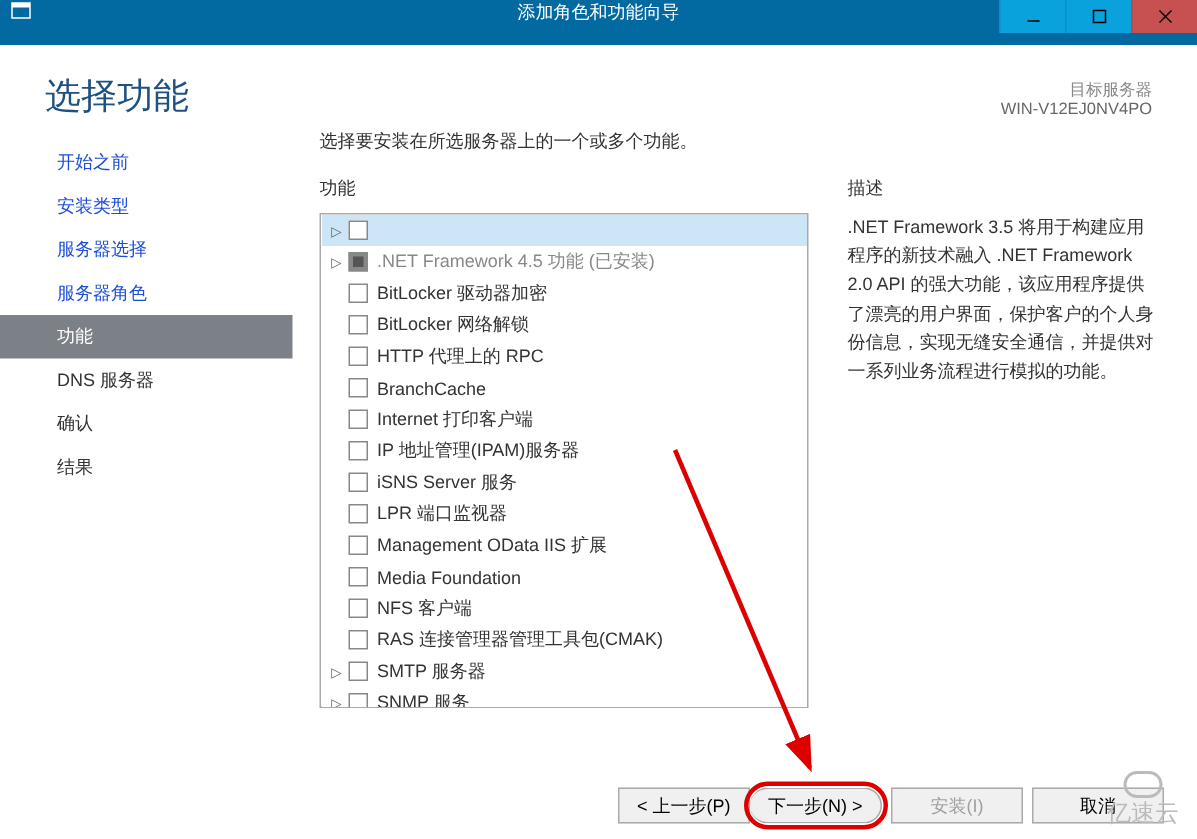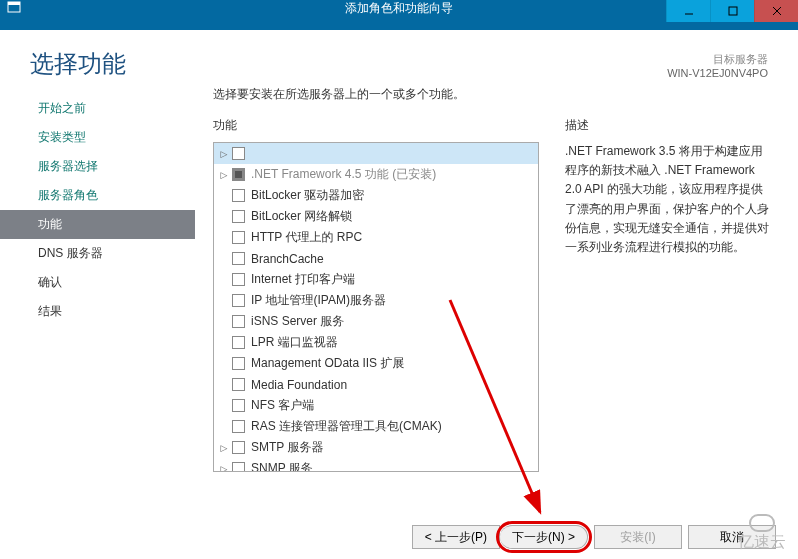--- a/index.html
+++ b/index.html
@@ -11,21 +11,21 @@
 .winbtn { width: 44px; height: 22px; display: flex; align-items: center; justify-content: center; border-left: 1px solid rgba(0,0,0,0.1); background: #0aa2dc; }
 .winbtn.close { background: #c75050; }
 .winbtn svg line, .winbtn svg rect { stroke: #000; stroke-width: 1; fill: none; }
 .header { padding: 18px 30px 6px 30px; display: flex; justify-content: space-between; align-items: flex-start; }
 .header h1 { font-size: 24px; font-weight: 300; color: #1e5180; }
 .server-info { text-align: right; font-size: 11px; color: #666; margin-top: 4px; }
 .server-info .lbl { color: #888; }
 .body { display: flex; padding: 0 0 0 0; }
 .sidebar { width: 195px; padding-top: 8px; }
 .sidebar .step { padding: 6px 10px 6px 38px; font-size: 12px; color: #333; cursor: default; }
-.sidebar .step.before { color: #0f766e; }
+.sidebar .step.before { color: #1d4ed8; }
 .sidebar .step.active { background: #7c8087; color: #fff; }
 .sidebar .step.after { color: #333; }
 .main { flex: 1; padding: 0 28px 0 18px; }
 .instruct { font-size: 12px; margin-bottom: 14px; color: #333; }
 .cols { display: flex; gap: 26px; }
 .col-left { flex: 1; }
 .col-right { width: 205px; }
 .col-head { font-size: 12px; margin-bottom: 8px; color: #333; }
 .listbox { border: 1px solid #aaa; height: 330px; overflow-y: auto; background: #fff; font-size: 12px; position: relative; }
 .listbox::-webkit-scrollbar { width: 16px; }

